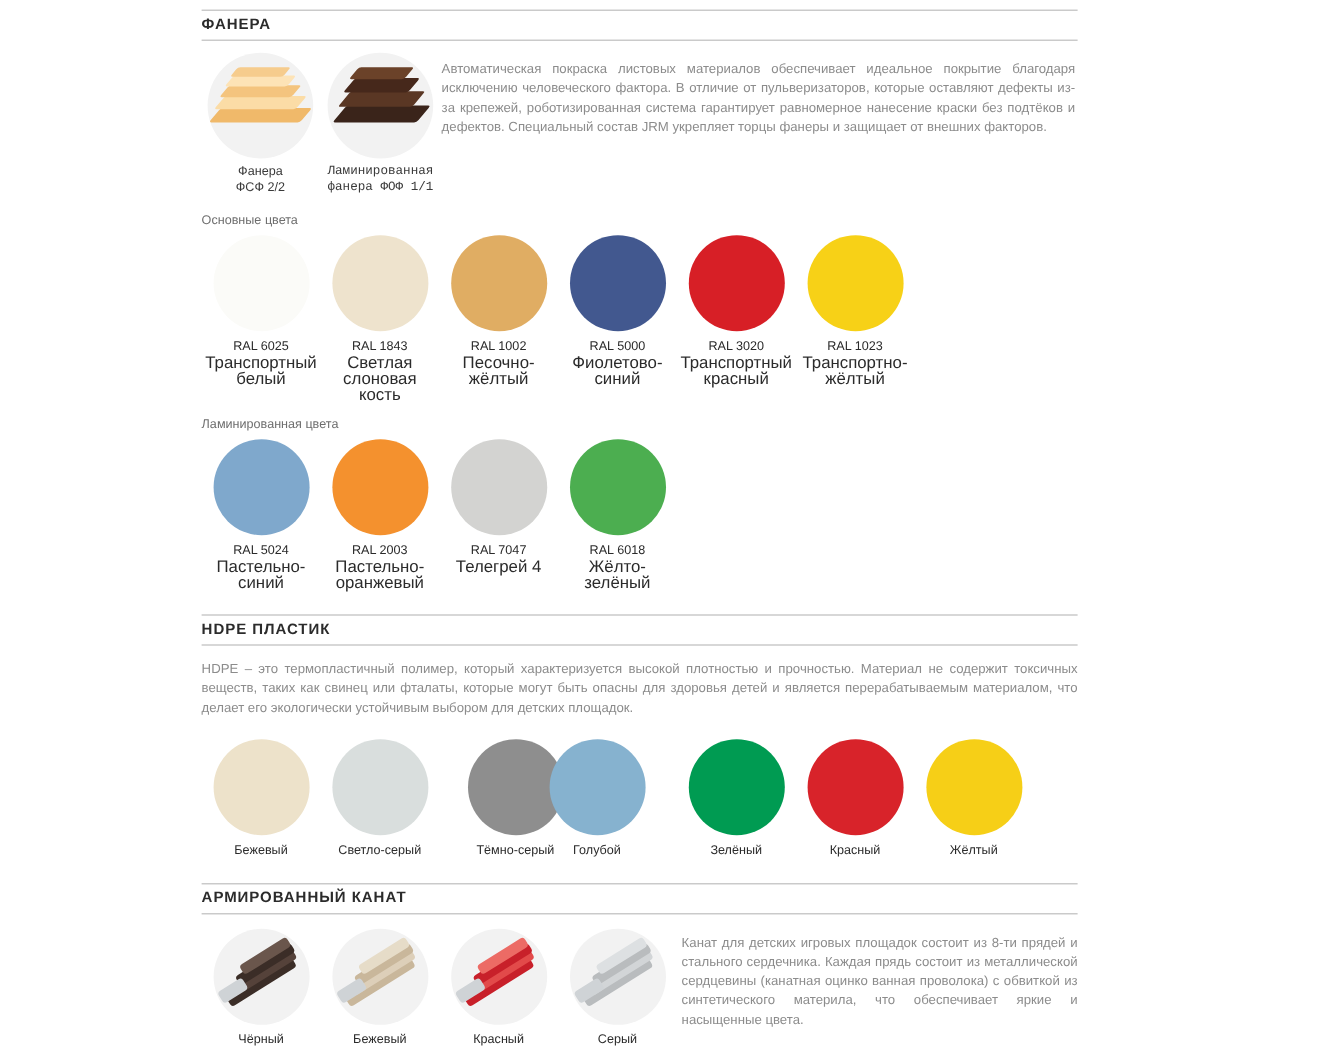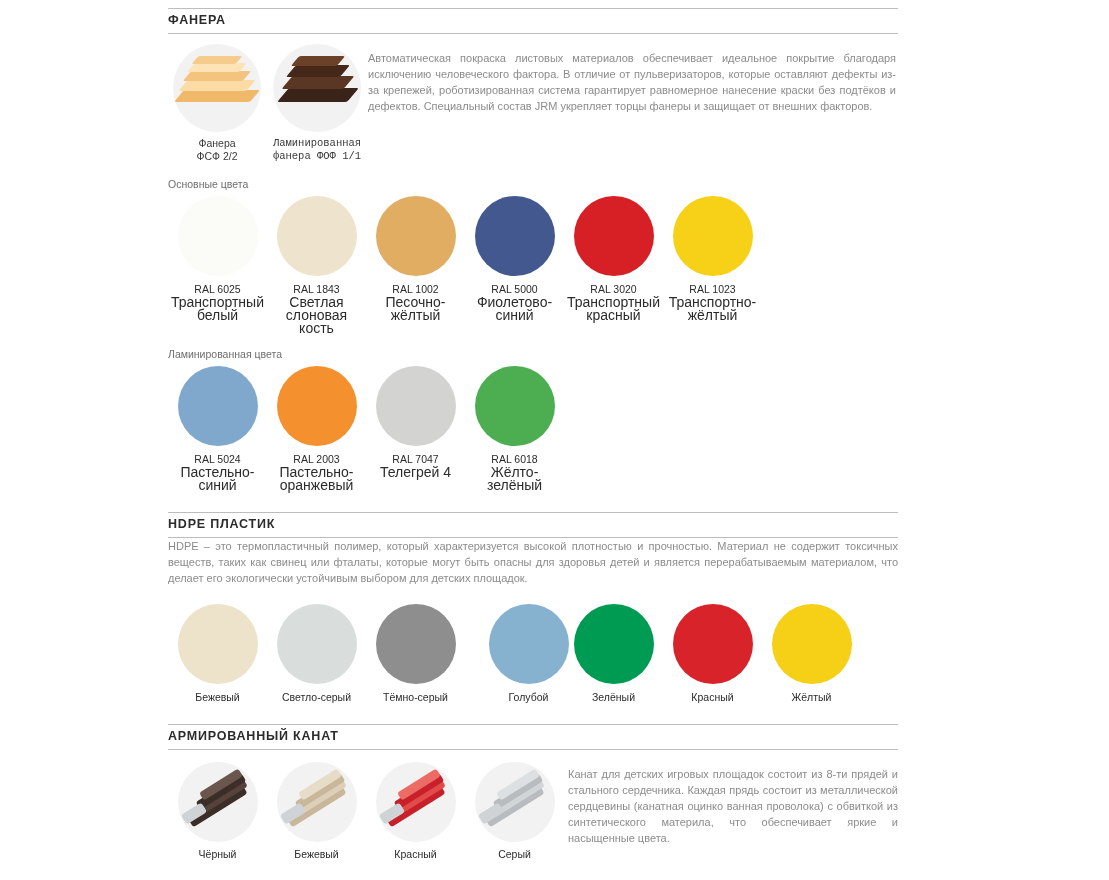--- a/index.html
+++ b/index.html
@@ -290,36 +290,36 @@
         <div class="name">зелёный</div>
       </div>
     </div>
 
     <div class="section-head" style="margin-top:16px;">
       <div class="rule"></div>
       <div class="title">HDPE ПЛАСТИК</div>
       <div class="rule bottom"></div>
     </div>
 
-    <div class="para" style="">HDPE – это термопластичный полимер, который характеризуется высокой плотностью и прочностью. Материал не содержит токсичных веществ, таких как свинец или фталаты, которые могут быть опасны для здоровья детей и является перерабатываемым материалом, что делает его экологически устойчивым выбором для детских площадок.</div>
+    <div class="para" style="margin-top:12px;">HDPE – это термопластичный полимер, который характеризуется высокой плотностью и прочностью. Материал не содержит токсичных веществ, таких как свинец или фталаты, которые могут быть опасны для здоровья детей и является перерабатываемым материалом, что делает его экологически устойчивым выбором для детских площадок.</div>
 
     <div class="swatch-row" style="height:110px;margin-top:18px;">
       <div class="swatch" style="left:0;">
         <div class="dot" style="background:#ede2ca;"></div>
         <div class="name-only">Бежевый</div>
       </div>
       <div class="swatch" style="left:99px;">
         <div class="dot" style="background:#d9dedd;"></div>
         <div class="name-only">Светло-серый</div>
       </div>
-      <div class="swatch" style="left:198px;text-align:center;">
+      <div class="swatch" style="left:212px;text-align:center;">
         <div class="dot" style="background:#8e8e8e;"></div>
         <div class="name-only">Тёмно-серый</div>
       </div>
-      <div class="swatch" style="left:311px;">
+      <div class="swatch" style="left:280px;">
         <div class="dot" style="background:#86b2cf;"></div>
         <div class="name-only">Голубой</div>
       </div>
       <div class="swatch" style="left:396px;">
         <div class="dot" style="background:#009b52;"></div>
         <div class="name-only">Зелёный</div>
       </div>
       <div class="swatch" style="left:495px;">
         <div class="dot" style="background:#d8232a;"></div>
         <div class="name-only">Красный</div>

